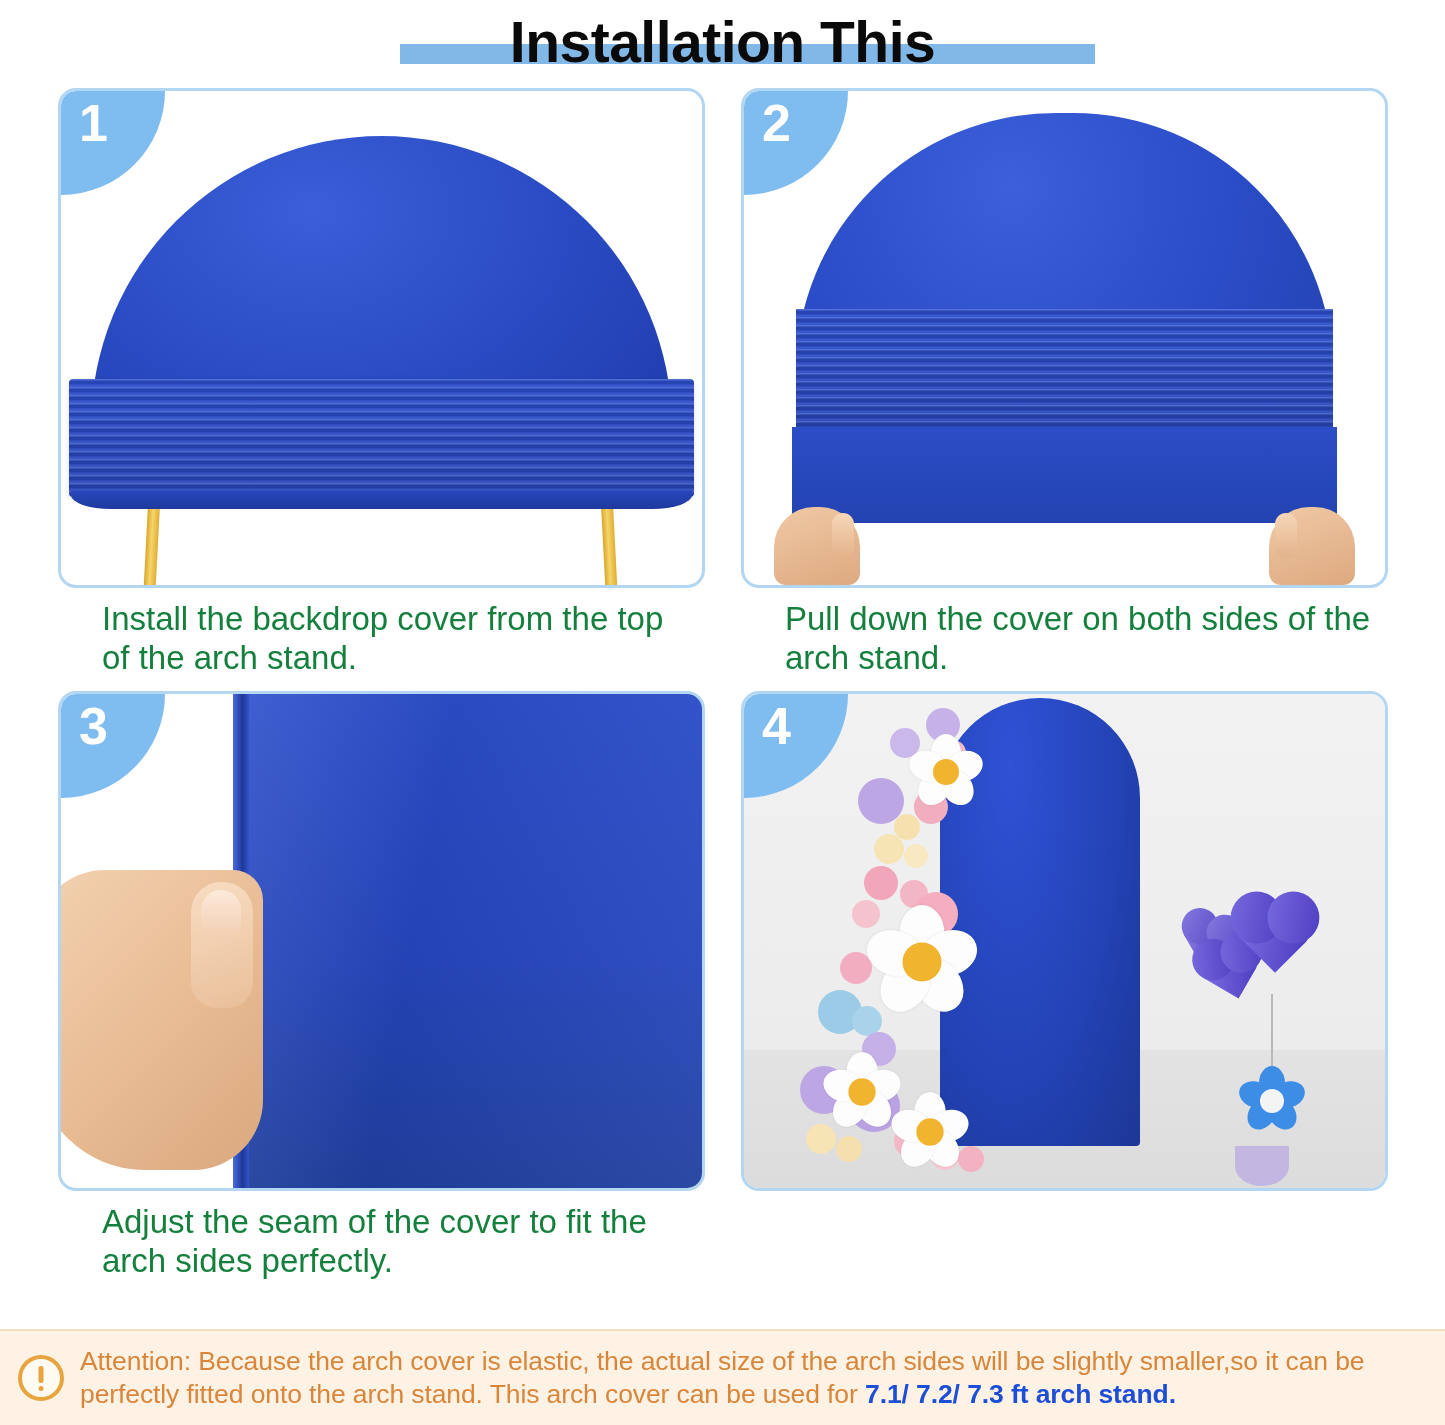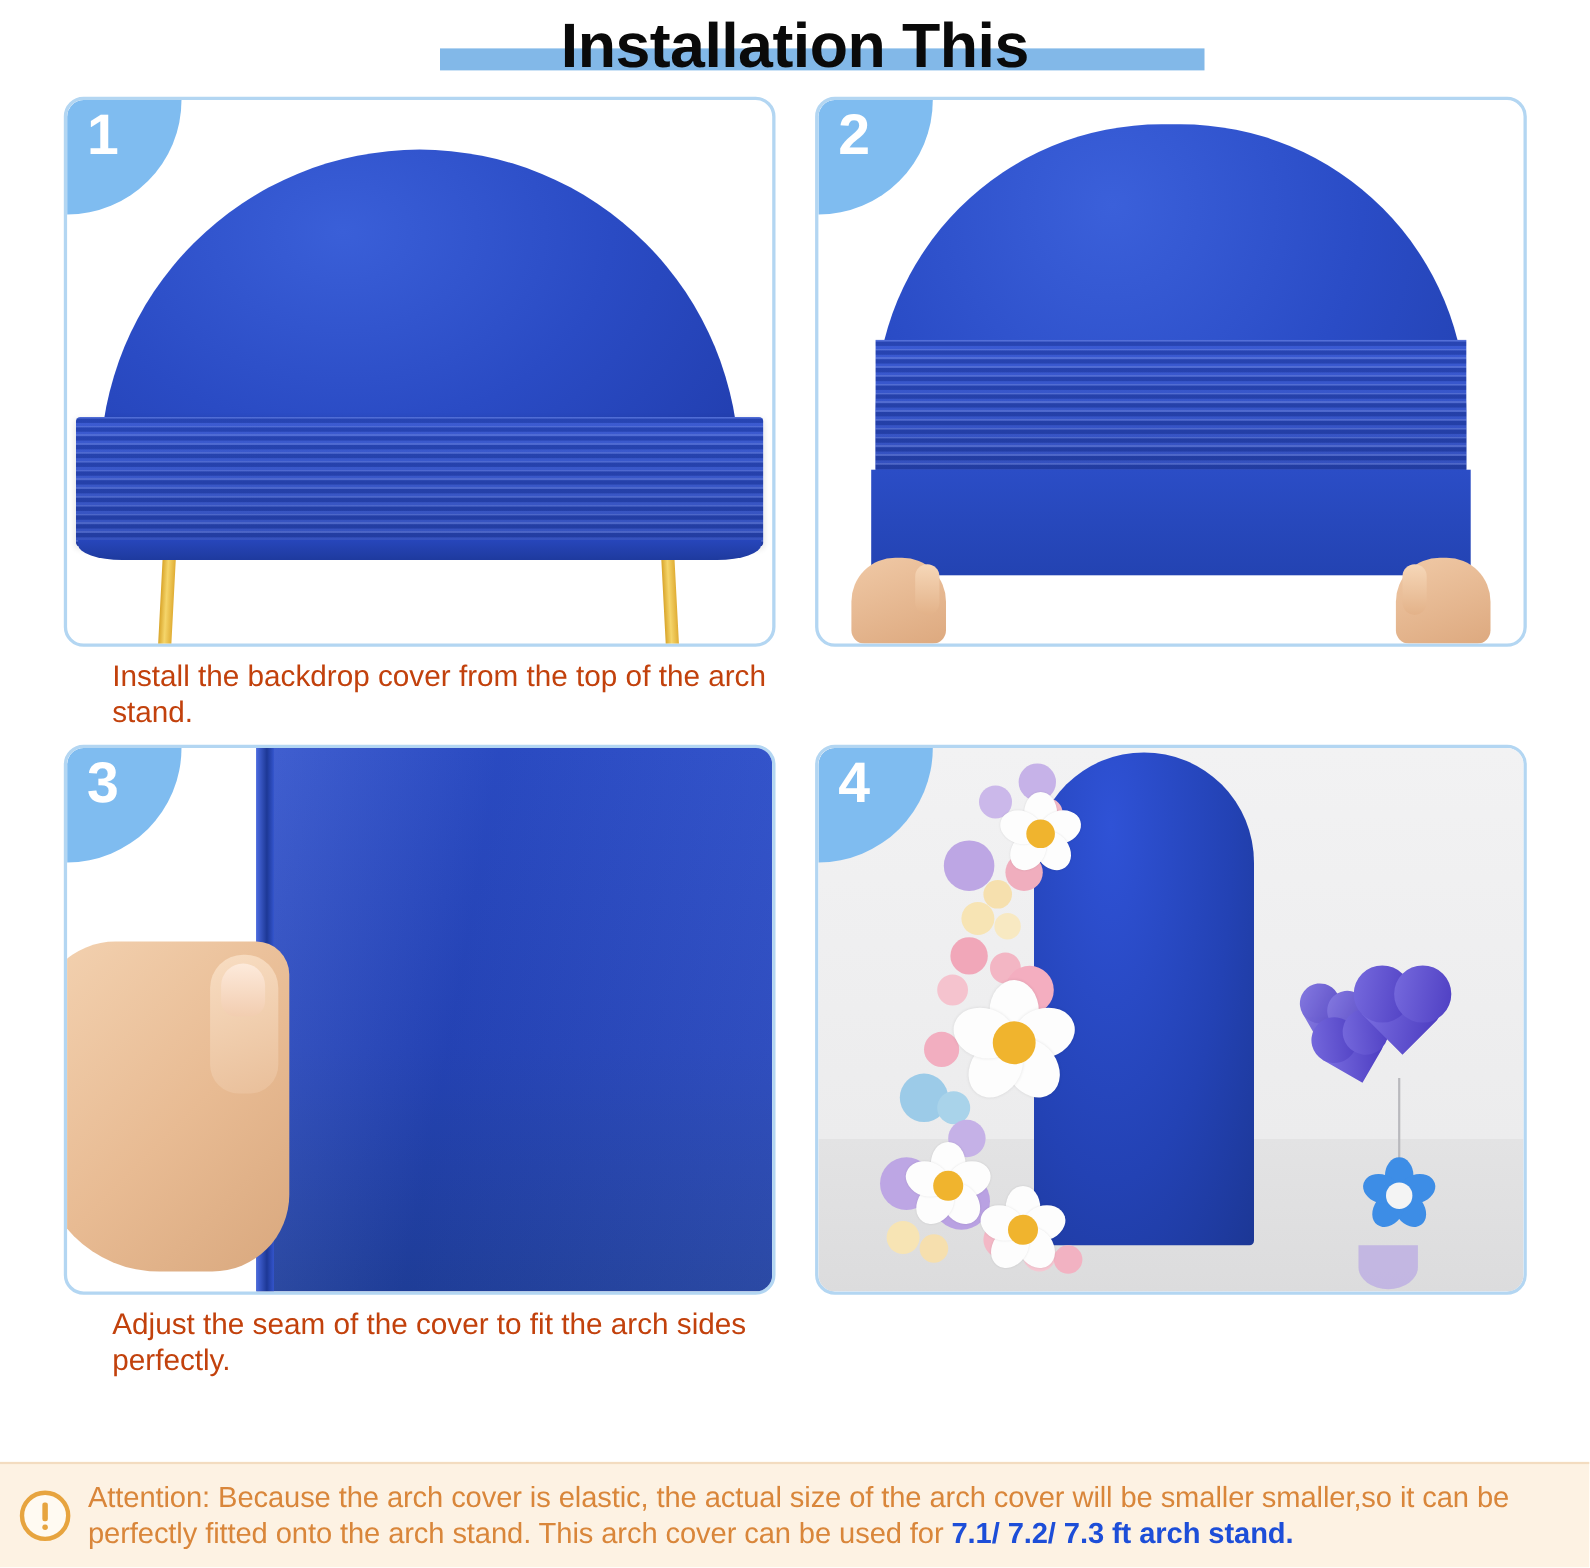--- a/index.html
+++ b/index.html
@@ -269,23 +269,23 @@
   .daisy b {
     position: absolute; left: -13px; top: -13px;
     width: 26px; height: 26px; background: #f0b42e; border-radius: 50%;
   }
 
   
   .caption {
     margin-top: 12px;
     padding-left: 44px;
     padding-right: 6px;
-    font-size: 27px;
+    font-size: 33px;
     line-height: 1.17;
-    color: #c2410c;
+    color: #15803d;
   }
 
   
   .banner {
     position: absolute;
     left: 0; right: 0; bottom: 0;
     height: 96px;
     background: #fdf2e3;
     border-top: 2px solid #f3dcc0;
     display: flex;
@@ -355,20 +355,21 @@
         <div class="s2-arch"></div>
         <div class="s2-bottom"></div>
         <div class="s2-ruche"></div>
         <div class="hand l"></div>
         <div class="hand r"></div>
       </div>
       <div class="badge">
         <span>2</span>
       </div>
     </div>
+    <div class="caption">Pull down the cover on both sides of the arch stand.</div>
   </div>
 
   <div class="step">
     <div class="card">
       <div class="photo">
         <div class="s3-fabric"></div>
         <div class="s3-seam"></div>
         <div class="s3-hand"></div>
         <div class="s3-thumb"></div>
         <div class="s3-nail"></div>
@@ -465,14 +466,14 @@
       <div class="badge">
         <span>4</span>
       </div>
     </div>
   </div>
 
 </div>
 
 <div class="banner">
   <div class="warn-icon"></div>
-  <div class="banner-text"><span>Attention: Because the arch cover is elastic, the actual size of the arch cover will be smaller smaller,so it can be perfectly fitted onto the arch stand. This arch cover can be used for </span><b>7.1/ 7.2/ 7.3 ft arch stand.</b></div>
+  <div class="banner-text"><span>Attention: Because the arch cover is elastic, the actual size of the arch sides will be slightly smaller,so it can be perfectly fitted onto the arch stand. This arch cover can be used for </span><b>7.1/ 7.2/ 7.3 ft arch stand.</b></div>
 </div>
 
 </body></html>

